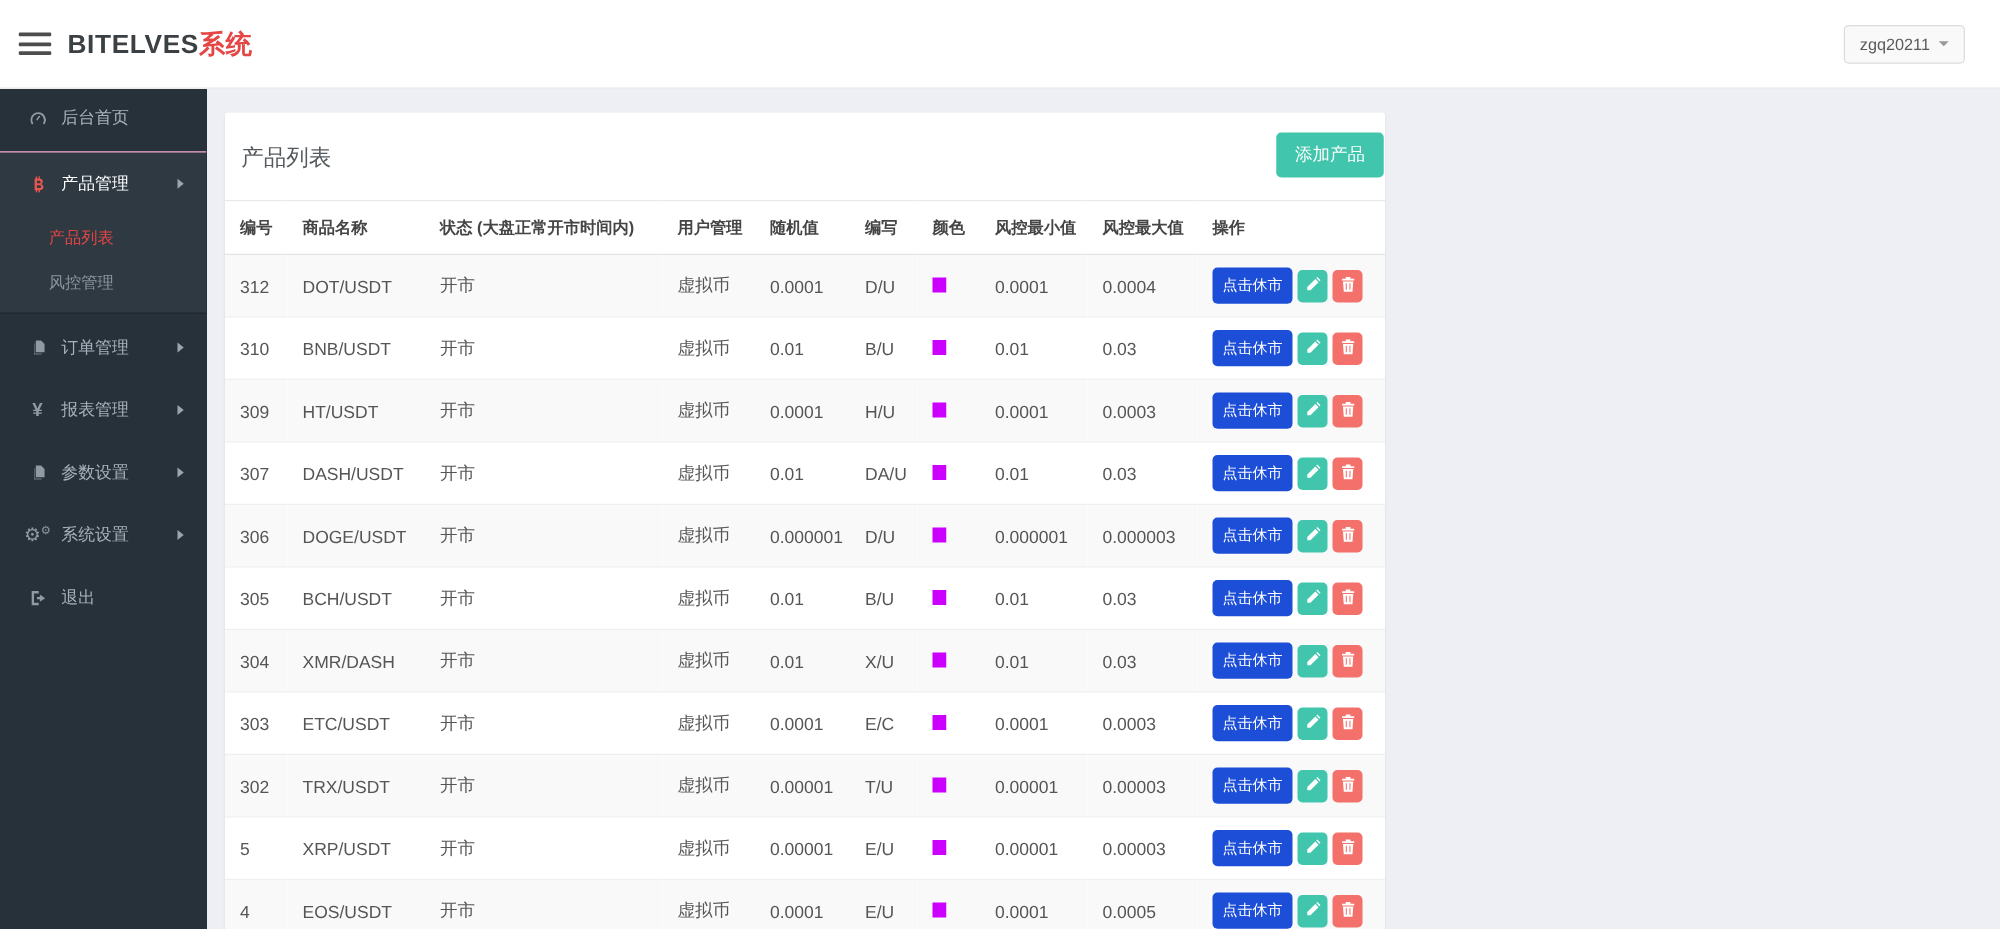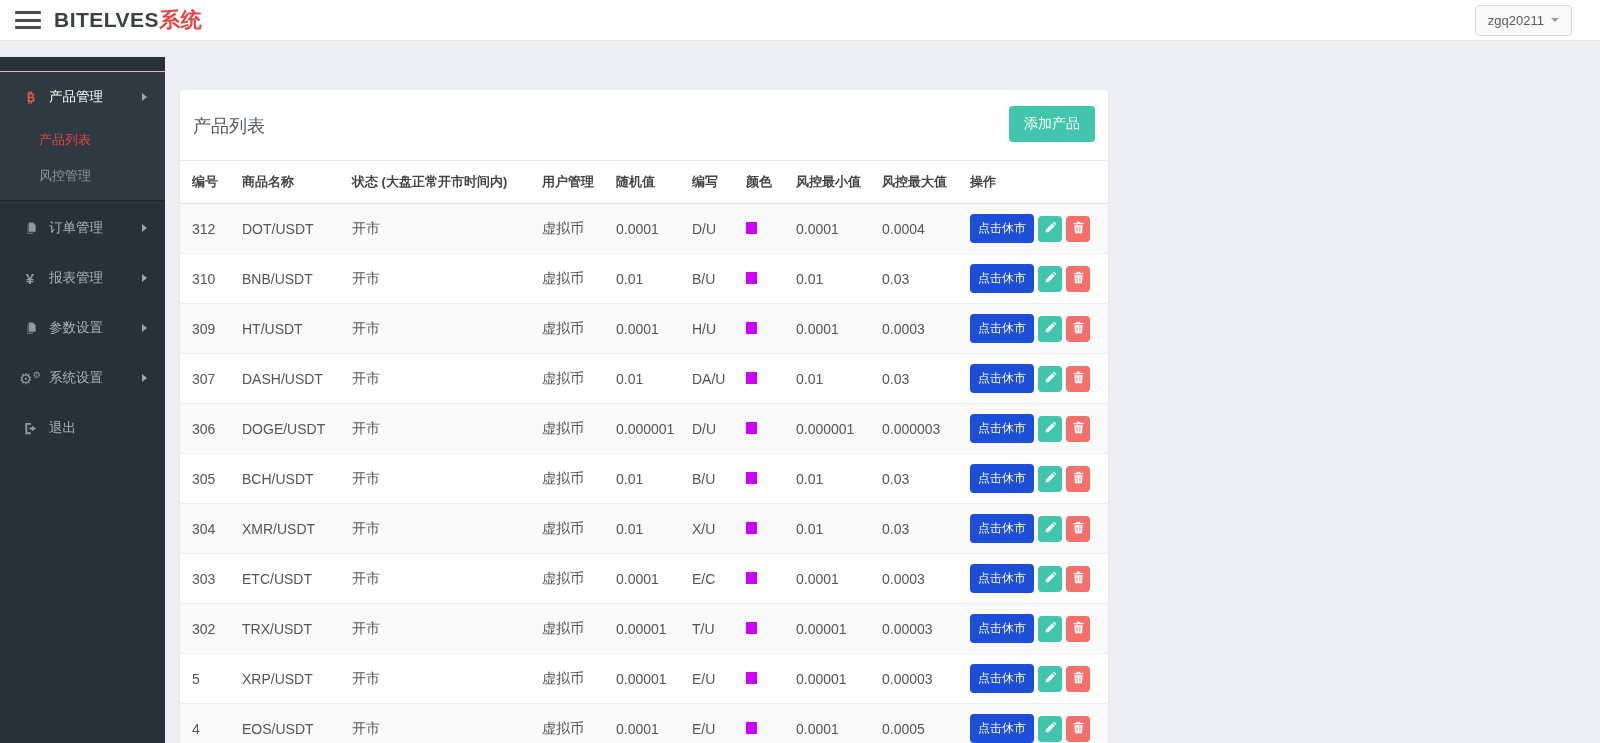--- a/index.html
+++ b/index.html
@@ -1,20 +1,20 @@
 <!DOCTYPE html>
 <html><head>
 <meta charset="utf-8">
 <style>
   * { margin:0; padding:0; box-sizing:border-box; }
   html,body { width:1600px; height:743px; overflow:hidden;
     font-family:"Liberation Sans","DejaVu Sans",sans-serif; background:#edeff4; }
 
   
-  .topbar { position:fixed; top:0; left:0; width:1600px; height:41px; background:#ffffff;
+  .topbar { position:fixed; top:0; left:0; width:1600px; height:71px; background:#ffffff;
     border-bottom:1px solid #e6e6e6; display:flex; align-items:center; z-index:20; }
   .hamburger { width:26px; height:18px; margin-left:15px; display:flex; flex-direction:column;
     justify-content:space-between; cursor:pointer; }
   .hamburger span { display:block; height:3px; background:#4d4d4d; border-radius:1px; }
   .brand { margin-left:13px; font-size:21px; font-weight:bold; color:#3b4045; letter-spacing:.5px; }
   .brand .red { font-weight:bold; }
   .user-box { margin-left:auto; margin-right:28px; background:#f9f9f9; border:1px solid #dcdcdc;
     border-radius:4px; padding:7px 12px; font-size:13px; color:#5a5a5a; display:flex;
     align-items:center; gap:7px; cursor:pointer; }
   .caret-down { width:0; height:0; border-left:4px solid transparent; border-right:4px solid transparent;
@@ -35,21 +35,21 @@
   .nav-group .nav-item.parent .ic { color:#e8564e; }
   .sub-item { display:block; padding:9px 12px 9px 39px; font-size:13px; color:#8a959e; cursor:pointer; }
   .sub-item.active { color:#e64545; }
   .btc-svg, .ic svg { display:block; }
 
   
   .main { position:absolute; left:165px; top:57px; width:1435px; height:686px; padding:33px 0 0 15px; }
   .card { width:928px; background:#ffffff; border-radius:2px; box-shadow:0 1px 2px rgba(0,0,0,.09); }
   .card-header { position:relative; padding:24px 20px 22px 13px; }
   .card-title { font-size:18px; font-weight:400; color:#555a5e; }
-  .btn-add { position:absolute; right:13px; top:16px; background:#41c6ad; color:#ffffff; border:none;
+  .btn-add { position:absolute; right:1px; top:16px; background:#41c6ad; color:#ffffff; border:none;
     border-radius:4px; font-size:14px; padding:9px 15px; cursor:pointer;
     font-family:Liberation Mono, monospace; }
 
   table { width:100%; border-collapse:collapse; table-layout:fixed; }
   th { text-align:left; font-size:13px; color:#454545; font-weight:bold;
     padding:12px 6px 12px 12px; border-top:1px solid #e9e9e9; border-bottom:1px solid #e4e4e4;
     white-space:nowrap; overflow:hidden; }
   td { font-size:14px; color:#555555; padding:10px 6px 10px 12px; border-bottom:1px solid #efefef;
     white-space:nowrap; overflow:hidden; }
   tr.striped td { background:#f9f9f9; }
@@ -76,20 +76,29 @@
     <span>BITELVES</span><span class="red" style="color: rgb(230, 69, 69);">系统</span>
   </div>
   <div class="user-box">
     <span>zgq20211</span>
     <span class="caret-down"></span>
   </div>
 </header>
 
 <aside class="sidebar">
   <nav class="nav" id="sidebar-nav">
+      <div class="nav-item">
+        <span class="ic">
+          <svg class="" width="15" height="15" viewBox="0 0 16 16" fill="currentColor" xmlns="http://www.w3.org/2000/svg">
+            <path d="M8 3A6.5 6.5 0 0 0 1.5 9.5c0 1.45.47 2.8 1.27 3.9l1.2-.92A5 5 0 1 1 13 9.5c0 1.1-.36 2.13-.97 2.96l1.2.92A6.5 6.5 0 0 0 8 3z"></path>
+            <rect x="7.35" y="5.6" width="1.3" height="4.6" rx=".65" transform="rotate(35 8 8)"></rect>
+          </svg>
+        </span>
+        <span>后台首页</span>
+      </div>
       <div class="nav-group">
         <div class="nav-item parent">
           <span class="ic">
             <svg class="" width="15" height="15" viewBox="0 0 16 16" fill="currentColor" xmlns="http://www.w3.org/2000/svg">
               <path d="M5 3h3.9c1.8 0 3.1.95 3.1 2.55 0 1.1-.6 1.85-1.5 2.15 1.2.3 2 1.2 2 2.55C12.5 12.1 11.1 13 9.2 13H5V3zm2 1.9v2.2h1.7c.85 0 1.45-.45 1.45-1.1 0-.65-.6-1.1-1.45-1.1H7zm0 3.9v2.3h2c.95 0 1.55-.45 1.55-1.15S9.95 8.8 9 8.8H7z"></path>
               <rect x="6" y="1.2" width="1.2" height="2"></rect>
               <rect x="8.4" y="1.2" width="1.2" height="2"></rect>
               <rect x="6" y="12.8" width="1.2" height="2"></rect>
               <rect x="8.4" y="12.8" width="1.2" height="2"></rect>
             </svg>
@@ -343,21 +352,21 @@
                   <span style="color:#fff"><svg class="" width="15" height="15" viewBox="0 0 16 16" fill="currentColor" xmlns="http://www.w3.org/2000/svg">
                       <path d="M6 1.8h4v1.4h3.2v1.4H2.8V3.2H6V1.8z"></path>
                       <path d="M3.6 5.6h8.8l-.7 8.6H4.3l-.7-8.6zM6 7v5.5h.9V7H6zm3.1 0v5.5H10V7h-.9z"></path>
                     </svg></span>
                 </button>
      </div>
             </td>
           </tr>
           <tr class="striped">
             <td>304</td>
-            <td>XMR/USDT</td>
+            <td>XMR/DASH</td>
             <td>开市</td>
             <td>虚拟币</td>
             <td>0.01</td>
             <td>X/U</td>
             <td><span class="swatch" style="background:#cc00ff"></span></td>
             <td>0.01</td>
             <td>0.03</td>
             <td>
               <div class="actions">
        <button class="btn-close-mkt">点击休市</button>

